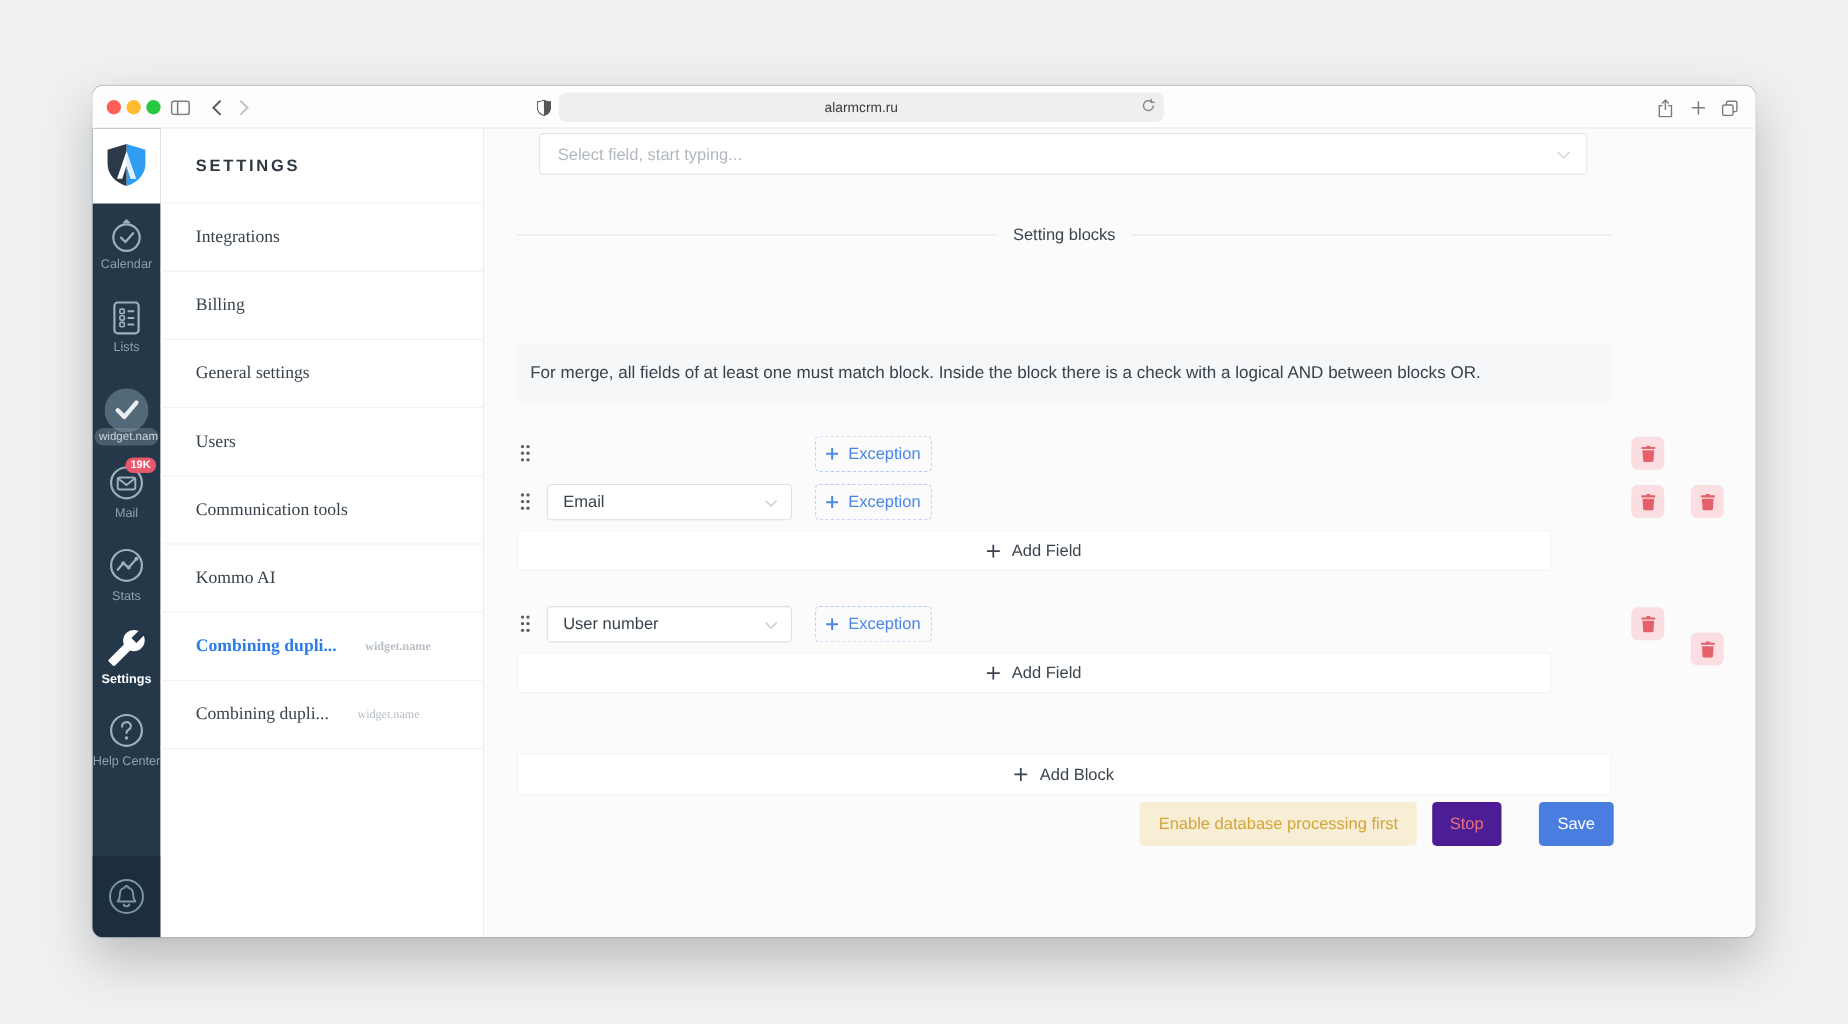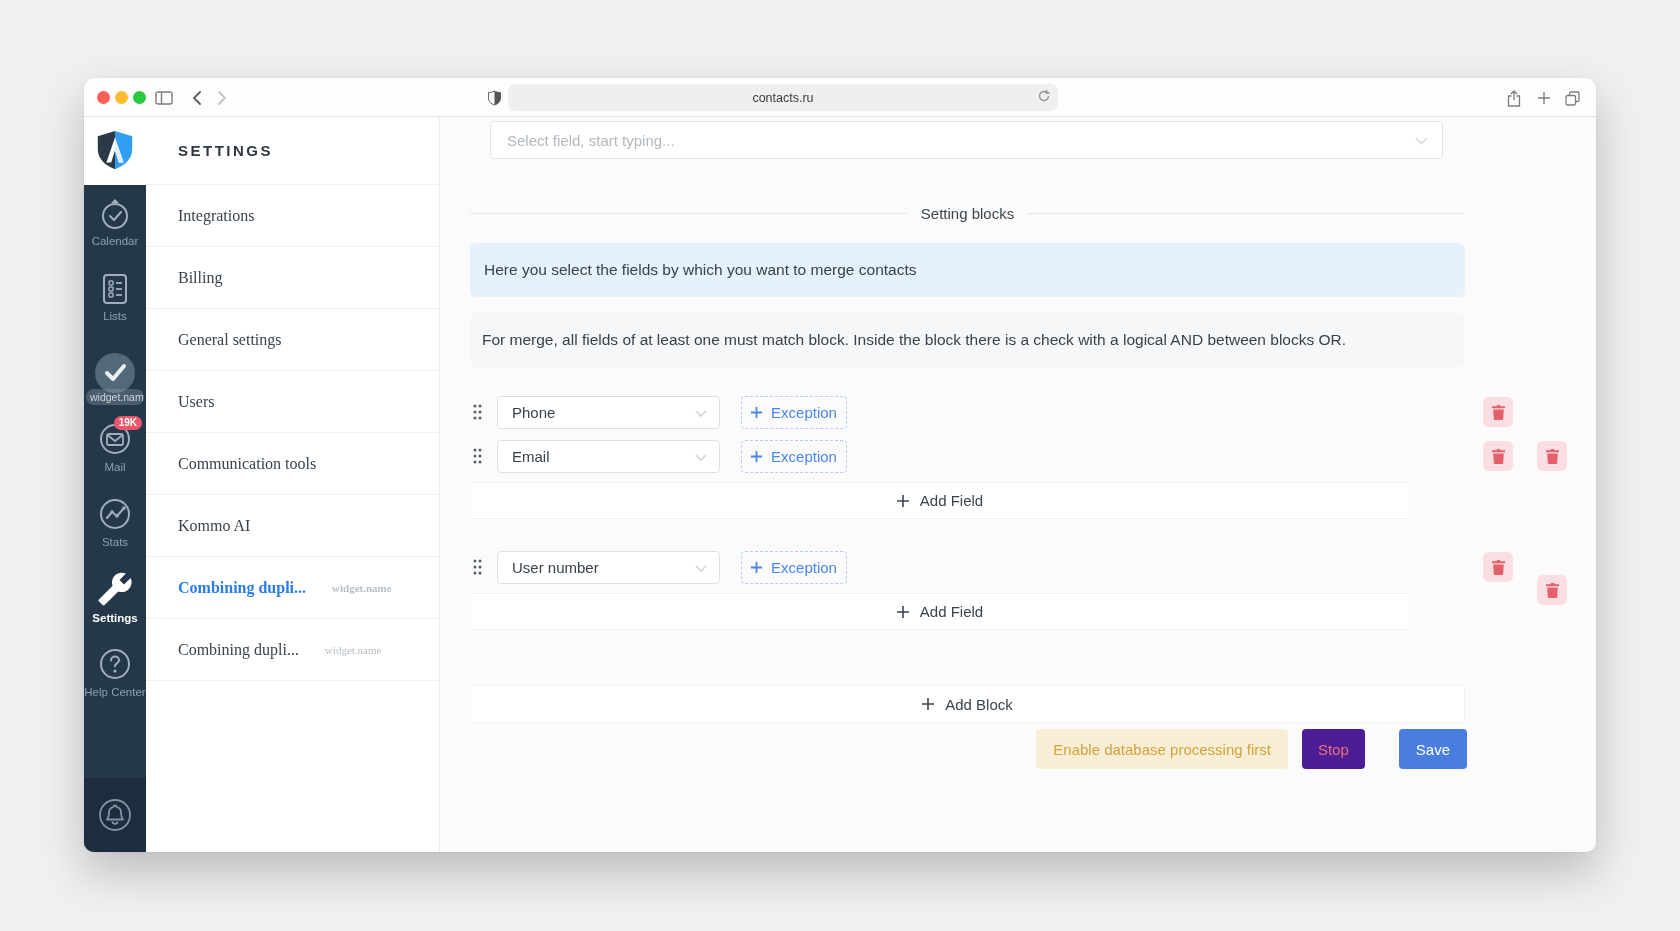--- a/index.html
+++ b/index.html
@@ -102,21 +102,21 @@
     </div>
 
     <div class="chrome-ic" style="left:400px;">
       <svg width="13" height="16" viewBox="0 0 14 16">
           <path d="M7 .5c2 1.1 4.2 1.7 6.5 1.7v5.6c0 4.2-2.8 6.7-6.5 7.7C3.3 14.5.5 12 .5 7.8V2.2C2.8 2.2 5 1.6 7 .5z" fill="none" stroke="#555" stroke-width="1"></path>
           <path d="M7 .5c2 1.1 4.2 1.7 6.5 1.7v5.6c0 4.2-2.8 6.7-6.5 7.7z" fill="#555"></path>
         </svg>
     </div>
 
     <div class="urlbar">
-      <span>contacts.ru</span>
+      <span>alarmcrm.ru</span>
       <span class="reload">
         <svg width="14" height="14" viewBox="0 0 14 14">
             <path d="M11.5 7A4.5 4.5 0 1 1 9.8 3.5" fill="none" stroke="#8a8a8a" stroke-width="1.3"></path>
             <path d="M9.6 1v3h3" fill="none" stroke="#8a8a8a" stroke-width="1.3"></path>
           </svg>
       </span>
     </div>
 
     <div class="chrome-ic" style="left:1420px;">
       <svg width="14" height="17" viewBox="0 0 14 17">
@@ -282,49 +282,38 @@
       <span class="search-chev">
         <svg width="13" height="8" viewBox="0 0 13 8">
             <path d="M1 1l5.5 5.5L12 1" fill="none" stroke="#d8dbde" stroke-width="1.6"></path>
           </svg>
       </span>
 
       <div class="divider">
         <span>Setting blocks</span>
       </div>
 
-      <div class="banner-info">
-        <span>Here you select the fields by which you want to merge contacts</span>
-      </div>
 
       <div class="banner-rule">
         <span>For merge, all fields of at least one must match block. Inside the block there is a check with a logical AND between blocks OR.</span>
       </div>
 
       <div class="frow" style="top:279px; width:100%;">
         <span class="drag">
           <svg width="9" height="16" viewBox="0 0 9 16">
               <g fill="#545e68">
                 <circle cx="2" cy="2" r="1.5"></circle>
                 <circle cx="7" cy="2" r="1.5"></circle>
                 <circle cx="2" cy="8" r="1.5"></circle>
                 <circle cx="7" cy="8" r="1.5"></circle>
                 <circle cx="2" cy="14" r="1.5"></circle>
                 <circle cx="7" cy="14" r="1.5"></circle>
               </g>
             </svg>
         </span>
-        <div class="fselect">
-          <span>Phone</span>
-          <span class="chev">
-            <svg width="12" height="7" viewBox="0 0 12 7">
-                <path d="M1 1l5 5 5-5" fill="none" stroke="#ced3d7" stroke-width="1.6"></path>
-              </svg>
-          </span>
-        </div>
         <button class="exc-btn">
           <span>
               <svg width="11" height="11" viewBox="0 0 11 11">
                 <path d="M5.5 0v11M0 5.5h11" stroke="#4a86e8" stroke-width="1.8"></path>
               </svg>
             </span>
           <span>Exception</span>
         </button>
         <button class="trash-btn" style="left:1043px; top:1px;">
           <svg width="13" height="15" viewBox="0 0 13 15">

